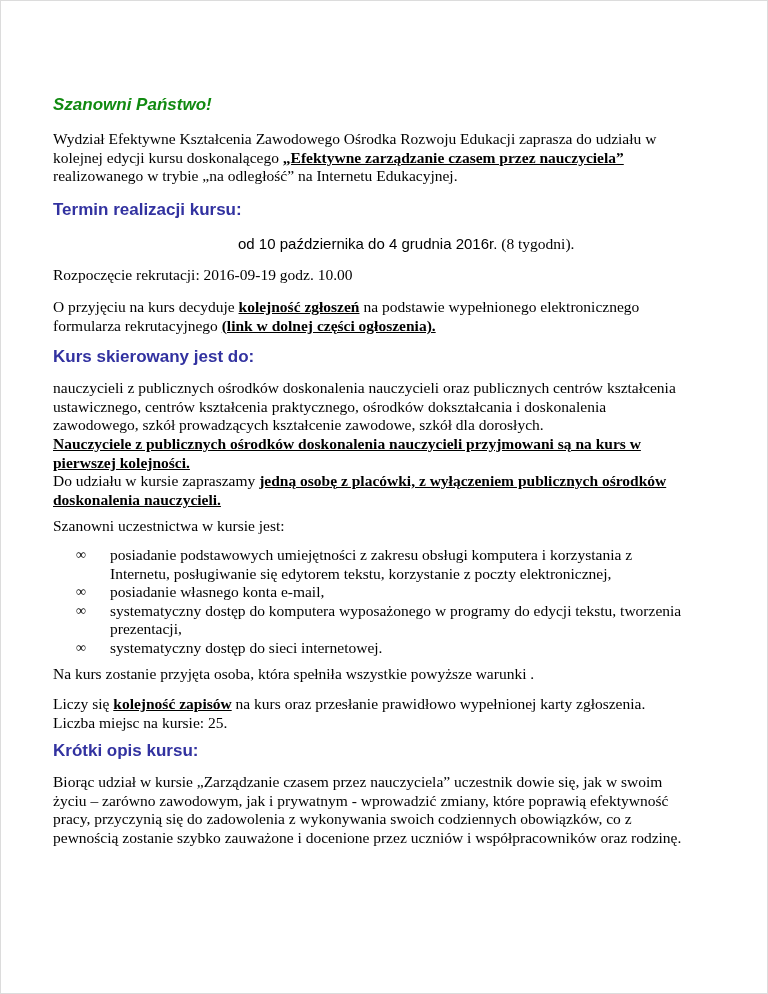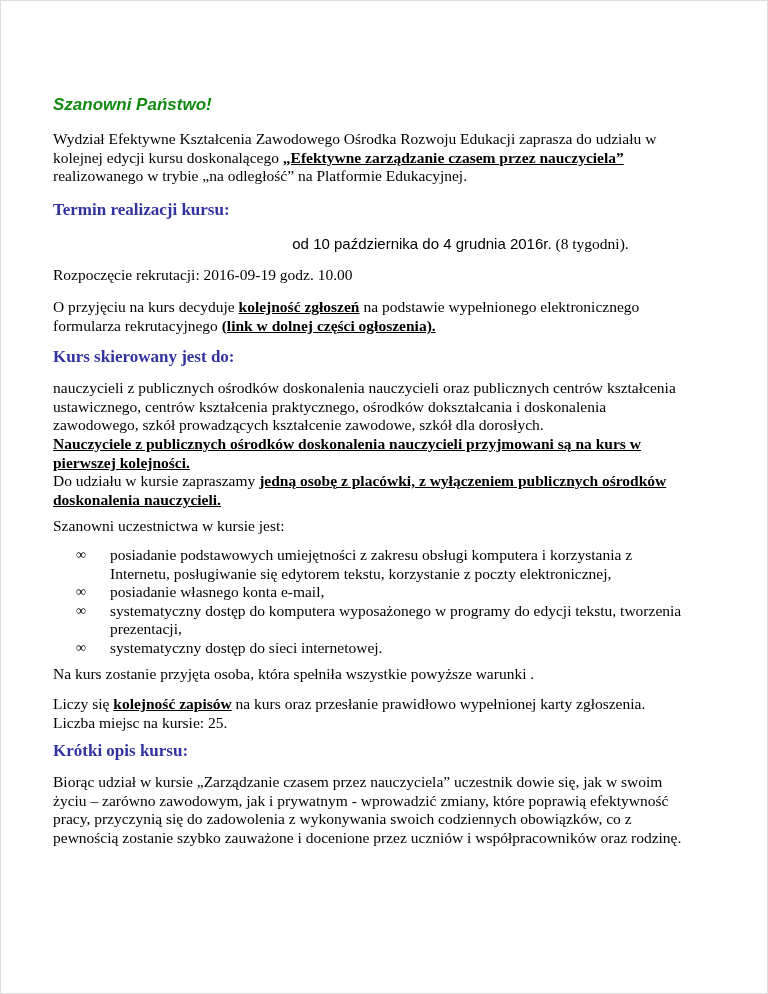--- a/index.html
+++ b/index.html
@@ -24,33 +24,33 @@
   p { margin: 0; }
   .greeting {
     font-family: "Liberation Sans", sans-serif;
     font-weight: bold;
     font-style: italic;
     font-size: 17px;
     line-height: 22px;
     color: #118a11;
   }
   .h-blue {
-    font-family: Liberation Serif, serif;
+    font-family: Liberation Sans, sans-serif;
     font-weight: bold;
     font-size: 17px;
     line-height: 22px;
     color: #3232a0;
   }
   .b { font-weight: bold; text-decoration: underline; }
   .sans-run { font-family: "Liberation Sans", sans-serif; font-size: 15px; }
   .mt-sm  { margin-top: 8px; }
   .mt-md  { margin-top: 13px; }
   .mt-lg  { margin-top: 14px; }
   .mt-par { margin-top: 11px; }
-  .date-line { margin-top: 14px; margin-left: 185px; text-align: center; }
+  .date-line { margin-top: 14px; margin-left: 185px; }
   ul.req-list {
     list-style: none;
     margin: 10px 0 0 0;
     padding: 0;
   }
   ul.req-list li {
     position: relative;
     padding-left: 57px;
   }
   ul.req-list li .marker {
@@ -61,21 +61,21 @@
   }
 </style>
 </head>
 <body>
 
 <div class="page">
 
   <p class="greeting">Szanowni Państwo!</p>
 
   <p class="mt-lg">
-    <span>Wydział Efektywne Kształcenia Zawodowego Ośrodka Rozwoju Edukacji zaprasza do udziału w kolejnej edycji kursu doskonalącego </span><span class="b">„Efektywne zarządzanie czasem przez nauczyciela”</span><span> realizowanego w trybie „na odległość” na Platformie Edukacyjnej.</span>
+    <span>Wydział Efektywne Kształcenia Zawodowego Ośrodka Rozwoju Edukacji zaprasza do udziału w kolejnej edycji kursu doskonalącego </span><span class="b">„Efektywne zarządzanie czasem przez nauczyciela”</span><span> realizowanego w trybie „na odległość” na Internetu Edukacyjnej.</span>
   </p>
 
   <p class="h-blue mt-md">Termin realizacji kursu:</p>
 
   <p class="date-line">
     <span class="sans-run">od 10 października do 4 grudnia 2016r.</span><span> (8 tygodni).</span>
   </p>
 
   <p class="mt-md">Rozpoczęcie rekrutacji: 2016-09-19 godz. 10.00</p>
 

